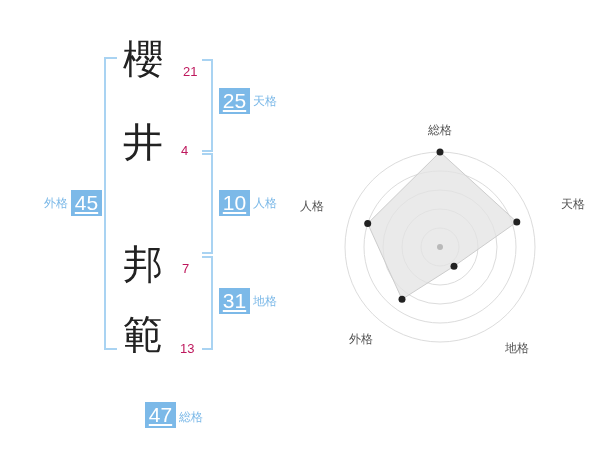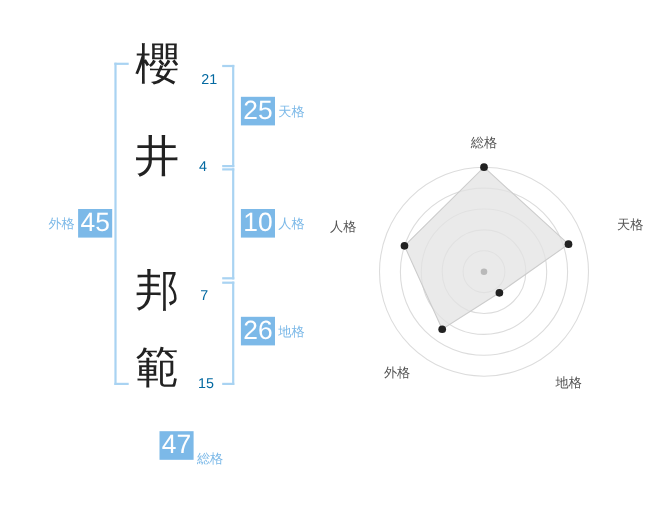--- a/index.html
+++ b/index.html
@@ -21,21 +21,21 @@
     left: 121px;
     width: 44px;
     text-align: center;
     font-size: 40px;
     line-height: 1.05;
     color: #222222;
   }
   .strokes {
     position: absolute;
     font-size: 13px;
-    color: #0369a1;
+    color: #be185d;
   }
 
   
   .bracket-left {
     position: absolute;
     left: 104px;
     width: 11px;
     border-left: 2px solid #a9d3f2;
     border-top: 2px solid #a9d3f2;
     border-bottom: 2px solid #a9d3f2;
@@ -49,24 +49,25 @@
     border-bottom: 2px solid #a9d3f2;
   }
 
   
   .badge {
     position: absolute;
     width: 31px;
     height: 26px;
     background: #7cb9e8;
     color: #ffffff;
-    font-size: 24px;
+    font-size: 21px;
     display: flex;
     align-items: center;
     justify-content: center;
+    text-decoration: underline;
   }
   .kaku-label {
     position: absolute;
     font-size: 12px;
     line-height: 12px;
     color: #7cb9e8;
     white-space: nowrap;
   }
 
   
@@ -91,40 +92,40 @@
 <div id="app">
 
   <div class="nchar" style="top:38px">櫻</div>
   <div class="nchar" style="top:121px">井</div>
   <div class="nchar" style="top:243px">邦</div>
   <div class="nchar" style="top:313px">範</div>
 
   <div class="strokes" style="left:183px; top:64px">21</div>
   <div class="strokes" style="left:181px; top:143px">4</div>
   <div class="strokes" style="left:182px; top:261px">7</div>
-  <div class="strokes" style="left:180px; top:341px">15</div>
+  <div class="strokes" style="left:180px; top:341px">13</div>
 
   <div class="bracket-left" style="top:57px;  height:289px"></div>
   <div class="bracket-right" style="top:59px;  height:89px"></div>
   <div class="bracket-right" style="top:153px; height:97px"></div>
   <div class="bracket-right" style="top:256px; height:90px"></div>
 
   <div class="badge" style="left:219px; top:88px">25</div>
   <div class="kaku-label" style="left:253px; top:95px">天格</div>
 
   <div class="badge" style="left:219px; top:190px">10</div>
   <div class="kaku-label" style="left:253px; top:197px">人格</div>
 
-  <div class="badge" style="left:219px; top:288px">26</div>
+  <div class="badge" style="left:219px; top:288px">31</div>
   <div class="kaku-label" style="left:253px; top:295px">地格</div>
 
   <div class="kaku-label" style="left:44px; top:197px">外格</div>
   <div class="badge" style="left:71px; top:190px">45</div>
 
-  <div class="badge" style="left:145px; top:392px">47</div>
+  <div class="badge" style="left:145px; top:402px">47</div>
   <div class="kaku-label" style="left:179px; top:411px">総格</div>
 
   <div id="radar-wrap">
     <svg width="300" height="300" viewBox="0 0 300 300">
         <circle cx="145" cy="150" r="95.0" fill="none" stroke="#dcdcdc" stroke-width="1"></circle>
         <circle cx="145" cy="150" r="76.0" fill="none" stroke="#dcdcdc" stroke-width="1"></circle>
         <circle cx="145" cy="150" r="57.0" fill="none" stroke="#dcdcdc" stroke-width="1"></circle>
         <circle cx="145" cy="150" r="38.0" fill="none" stroke="#dcdcdc" stroke-width="1"></circle>
         <circle cx="145" cy="150" r="19.0" fill="none" stroke="#dcdcdc" stroke-width="1"></circle>
         <polygon points="145.0,55.0 221.8,125.0 159.0,169.2 107.0,202.3 72.7,126.5" fill="#e3e3e3" fill-opacity="0.75" stroke="#cccccc" stroke-width="1"></polygon>

